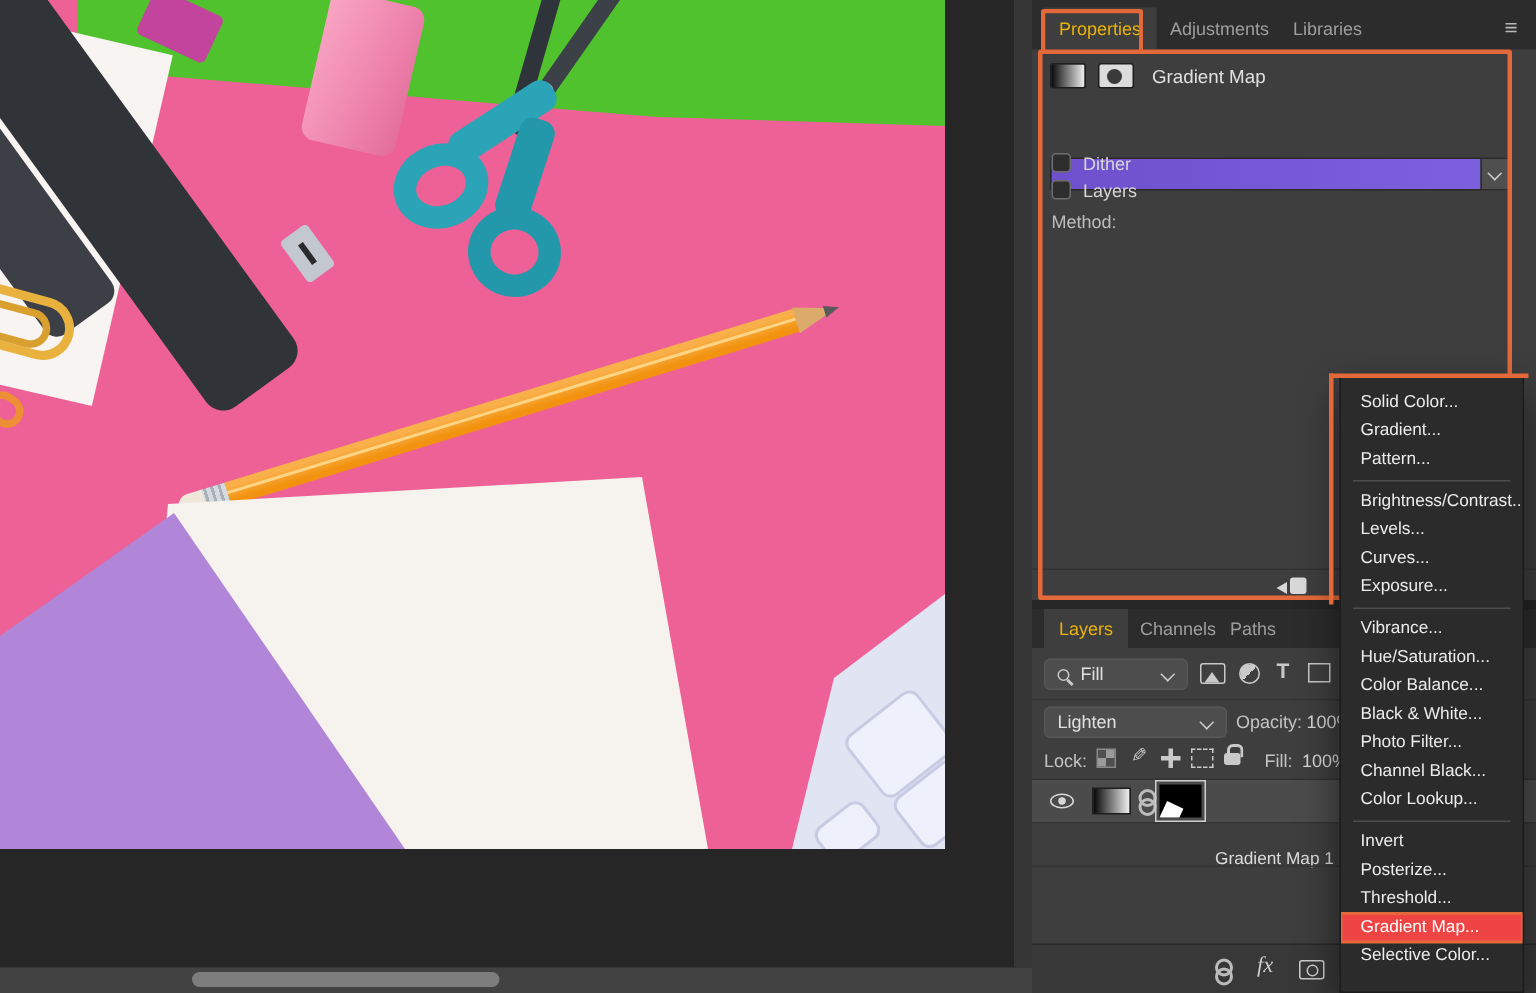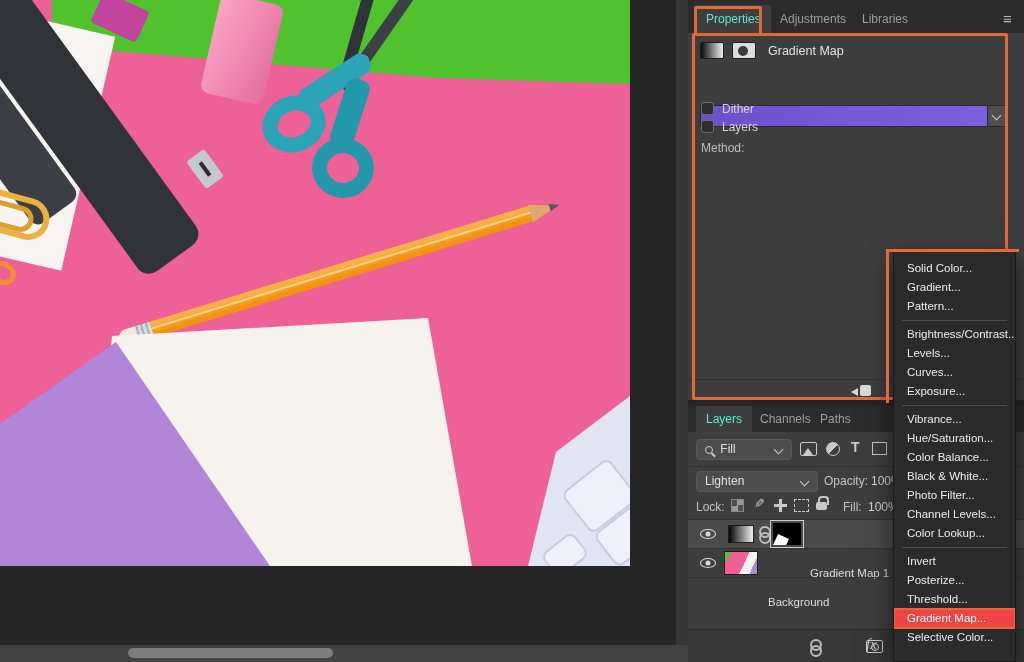--- a/index.html
+++ b/index.html
@@ -54,21 +54,21 @@
 
   
   #hscroll-track { left:0; top:645px; width:688px; height:17px; background:#424242; z-index:2; }
   #hscroll-thumb { left:128px; top:648px; width:205px; height:10px; background:#7d7d7d; border-radius:5px; z-index:3; }
   #vstrip { left:676px; top:0; width:12px; height:645px; background:#363636; z-index:2; }
 
   
   #dock { left:688px; top:0; width:336px; height:662px; background:#2c2c2c; z-index:3; }
   .tabbar { position:absolute; left:0; width:336px; height:28px; background:#2c2c2c; }
   .tab { position:absolute; top:0; height:28px; line-height:28px; padding:0 10px; font-size:12px; color:#9e9e9e; }
-  .tab.active { background:#3e3e3e; color:#5eead4; }
+  .tab.active { background:#3e3e3e; color:#eab308; }
   .panel { position:absolute; left:0; width:336px; background:#3e3e3e; }
 
   .chip { position:absolute; width:24px; height:17px; border:1px solid #1d1d1d; border-radius:2px; }
   #grad-chip { background:linear-gradient(90deg,#0a0a0a,#efefef); }
   #mask-chip { background:#dcdcdc; }
   #mask-chip::after { content:''; position:absolute; left:5px; top:2.5px; width:10px; height:10px;
                       border-radius:50%; background:#3a3a3a; }
   .label { position:absolute; font-size:12px; color:#d6d6d6; white-space:nowrap; }
   .gradbar { position:absolute; left:12px; top:72px; width:288px; height:22px; border:1px solid #2a2a2a;
              background:linear-gradient(90deg,#6e50cc,#7c60de); }
@@ -100,21 +100,21 @@
   .icon-move::after { content:''; position:absolute; left:5px; top:0; width:3px; height:13px; background:#c9c9c9; }
   .icon-lock { position:absolute; width:11px; height:8px; background:#c9c9c9; border-radius:2px; }
   .icon-lock::before { content:''; position:absolute; top:-6px; left:2px; width:7px; height:7px;
                        border:2px solid #c9c9c9; border-bottom:none; border-radius:4px 4px 0 0; }
   .eye { position:absolute; width:16px; height:10px; border:1.5px solid #d8d8d8; border-radius:50%; }
   .eye::after { content:''; position:absolute; left:50%; top:50%; width:5px; height:5px; border-radius:50%;
                 background:#d8d8d8; transform:translate(-50%,-50%); }
   .chain { position:absolute; width:9px; height:16px; }
   .chain::before { content:''; position:absolute; left:0; top:0; width:8px; height:8px; border:2px solid #bdbdbd; border-radius:50%; }
   .chain::after { content:''; position:absolute; left:0; top:6px; width:8px; height:8px; border:2px solid #bdbdbd; border-radius:50%; }
-  .icon-fx { position:absolute; font-family:"Liberation Serif", serif; font-style:italic; font-size:15px; color:#cccccc;margin-left:28px; }
+  .icon-fx { position:absolute; font-family:"Liberation Serif", serif; font-style:italic; font-size:15px; color:#cccccc; }
   .icon-maskbtn { position:absolute; width:17px; height:13px; border:1.5px solid #cccccc; border-radius:2px; }
   .icon-maskbtn::after { content:''; position:absolute; left:4px; top:1.5px; width:6px; height:6px; border:1.5px solid #cccccc; border-radius:50%; }
   .icon-clip { position:absolute; width:20px; height:13px; }
   .icon-clip .sq { position:absolute; right:0; top:1px; width:11px; height:11px; background:#d9d9d9; border-radius:2px; }
   .icon-clip .ar { position:absolute; left:0; top:3.5px; width:0; height:0;
                    border-top:4px solid transparent; border-bottom:4px solid transparent; border-right:7px solid #d9d9d9; }
   .hamburger { position:absolute; font-size:15px; color:#b8b8b8; }
 
   
   .layer-row { position:absolute; left:0; width:336px; height:28px; }
@@ -263,25 +263,20 @@
         <div class="eye" style="left:12px; top:9px;"></div>
         <div class="thumb-grad" style="left:40px; top:5px;"></div>
         <div class="chain" style="left:71px; top:6px;"></div>
         <div class="thumb-mask-frame" style="left:82px; top:0px;">
           <div class="thumb-mask"></div>
         </div>
         <div class="layer-name" style="left:122px; top:7px;">Gradient Map 1</div>
       </div>
       <div class="divider" style="top:116px; background:#343434;"></div>
 
-      <div class="layer-row" style="top:117px;">
-        <div class="eye" style="left:12px; top:9px;"></div>
-        <div class="thumb-photo" style="left:36px; top:2px;"></div>
-        <div class="layer-name" style="left:80px; top:7px;">Background</div>
-      </div>
       <div class="divider" style="top:145px; background:#343434;"></div>
 
       <div class="abs" style="left:0; top:197px; width:336px; height:33px; background:#383838; border-top:1px solid #2a2a2a;">
         <div class="chain" style="left:122px; top:9px;"></div>
         <div class="icon-fx" style="left:150px; top:6px;">fx</div>
         <div class="icon-maskbtn" style="left:178px; top:10px;"></div>
       </div>
     </div>
   </div>
 
@@ -293,21 +288,21 @@
     <div class="mi">Brightness/Contrast...</div>
     <div class="mi">Levels...</div>
     <div class="mi">Curves...</div>
     <div class="mi">Exposure...</div>
     <div class="msep"></div>
     <div class="mi">Vibrance...</div>
     <div class="mi">Hue/Saturation...</div>
     <div class="mi">Color Balance...</div>
     <div class="mi">Black &amp; White...</div>
     <div class="mi">Photo Filter...</div>
-    <div class="mi">Channel Levels...</div>
+    <div class="mi">Channel Black...</div>
     <div class="mi">Color Lookup...</div>
     <div class="msep"></div>
     <div class="mi">Invert</div>
     <div class="mi">Posterize...</div>
     <div class="mi">Threshold...</div>
     <div class="mi hl">Gradient Map...</div>
     <div class="mi">Selective Color...</div>
   </div>
 
   <div id="ann-tab" class="ann"></div>

